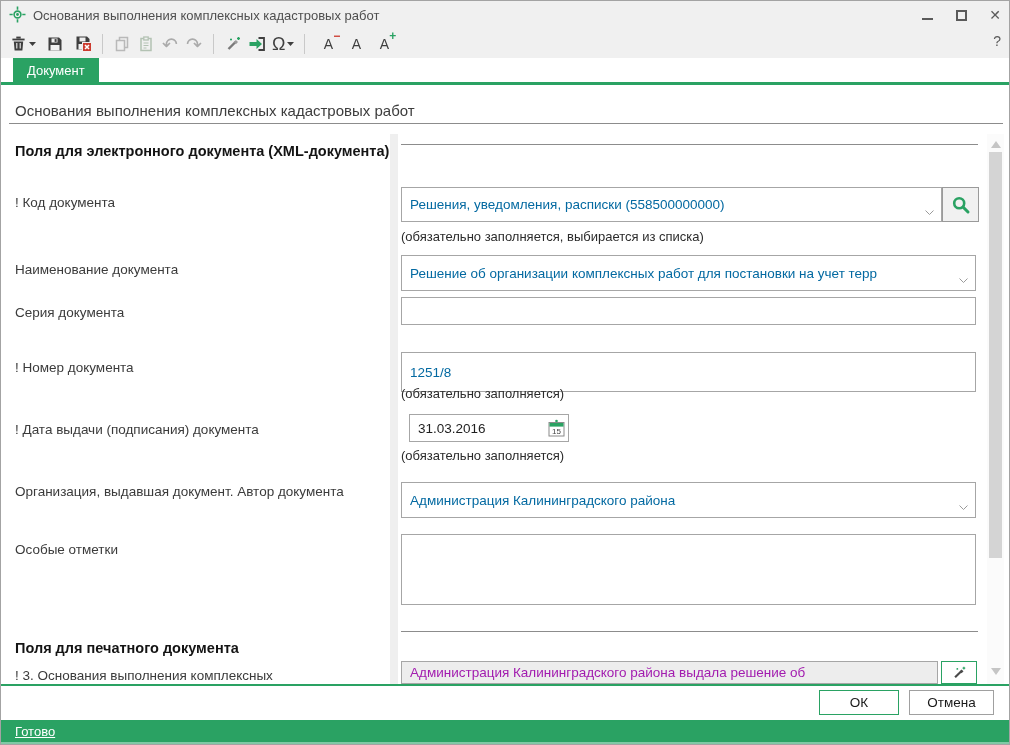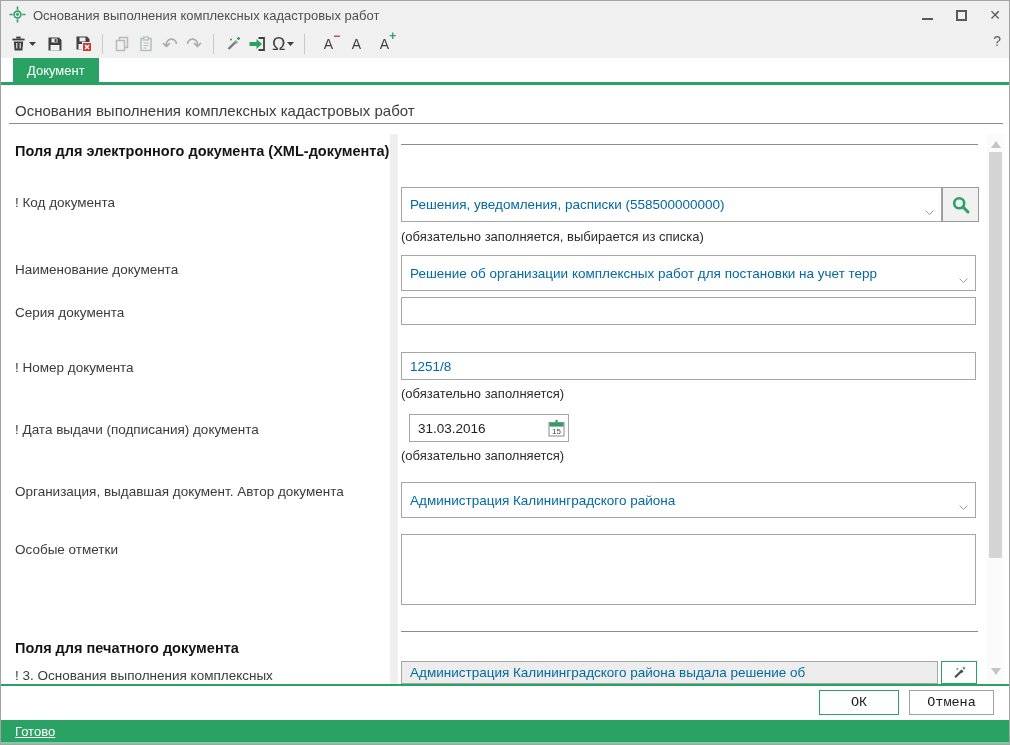--- a/index.html
+++ b/index.html
@@ -44,32 +44,32 @@
   .inp, .combo, .tarea {
     position:absolute; border:1px solid #a6a6a6; background:#ffffff;
     font-size:13.5px; color:#0369a1; font-family:"Liberation Sans","DejaVu Sans",sans-serif;
   }
   .inp { padding:0 8px; }
   .combo { padding:0 22px 0 8px; display:flex; align-items:center; overflow:hidden; white-space:nowrap; }
   .chev { position:absolute; right:7px; top:50%; margin-top:-2px; }
   .sqbtn { position:absolute; display:flex; align-items:center; justify-content:center; background:#f1f1f1; border:1px solid #9a9a9a; }
   .sqbtn.greenborder { border:1px solid #2aa263; background:#ffffff; }
   .splitter { position:absolute; left:389px; top:133px; width:8px; height:550px; background:#efefef; }
-  .grayfield { position:absolute; background:#ededed; border:1px solid #a6a6a6; font-size:13.5px; color:#0369a1; padding:3px 8px; overflow:hidden; white-space:nowrap; }
+  .grayfield { position:absolute; background:#ededed; border:1px solid #a6a6a6; font-size:13.5px; color:#a21caf; padding:3px 8px; overflow:hidden; white-space:nowrap; }
   .datewrap { position:absolute; left:400px; top:413px; width:168px; height:28px;padding-left:8px; }
   .datewrap input { width:100%; height:100%; border:1px solid #a6a6a6; padding:0 28px 0 8px; font-size:13.5px; color:#1f1f1f; font-family:inherit; }
   .calbtn { position:absolute; right:4px; top:5px; width:17px; height:18px; border:none; background:transparent; padding:0; }
   
   .sb-track { position:absolute; left:986px; top:133px; width:17px; height:550px; background:#fbfbfb; }
   .sb-thumb { position:absolute; left:988px; top:151px; width:13px; height:406px; background:#d4d4d4; }
   .sb-up   { position:absolute; left:990px; top:140px; width:0; height:0; border-left:5px solid transparent; border-right:5px solid transparent; border-bottom:7px solid #c5c5c5; }
   .sb-down { position:absolute; left:990px; top:667px; width:0; height:0; border-left:5px solid transparent; border-right:5px solid transparent; border-top:7px solid #c5c5c5; }
   
   .greenline { position:absolute; left:0; top:683px; width:1010px; height:2px; background:#2aa263; }
-  .btn { position:absolute; top:689px; height:25px; background:#ffffff; font-size:13.5px; color:#1a1a1a; font-family:Liberation Mono, monospace; }
+  .btn { position:absolute; top:689px; height:25px; background:#ffffff; font-size:13.5px; color:#1a1a1a; font-family:Liberation Sans, sans-serif; }
   .btn.ok { left:818px; width:80px; border:1px solid #2aa263; }
   .btn.cancel { left:908px; width:85px; border:1px solid #a0a0a0; }
   .statusbar { position:absolute; left:0; top:719px; width:1010px; height:26px; background:#2aa263; border-bottom:4px solid #7fc9a5; color:#ffffff; font-size:13px; display:flex; align-items:center; padding-left:14px;text-decoration:underline; }
   textarea.tarea { resize:none; }
 </style>
 </head>
 <body>
 
 <div class="window">
 
@@ -216,21 +216,21 @@
       <svg width="9" height="5" viewBox="0 0 9 5">
           <path d="M0.5 0.5l4 4 4-4" stroke="#9a9a9a" fill="none"></path>
         </svg>
     </span>
   </div>
 
   <div class="lbl" style="left:14px; top:302px;">Серия документа</div>
   <input class="inp" style="left: 400px; top: 296px; width: 575px; height: 28px;" value="">
 
   <div class="lbl" style="left:14px; top:357px;">! Номер документа</div>
-  <input class="inp" style="left: 400px; top: 351px; width: 575px; height: 28px;" value="1251/8">
+  <input class="inp" style="left: 400px; top: 351px; width: 575px; height: 40px;" value="1251/8">
   <div class="hint" style="left:400px; top:385px;">(обязательно заполняется)</div>
 
   <div class="lbl" style="left:14px; top:419px;">! Дата выдачи (подписания) документа</div>
   <div class="datewrap">
     <input value="31.03.2016" style="">
     <button class="calbtn">
       <svg width="17" height="18" viewBox="0 0 17 18">
         <rect x="1" y="3.5" width="15" height="13.5" fill="#ffffff" stroke="#8a8a8a"></rect>
         <rect x="1.5" y="4" width="14" height="3.6" fill="#2aa263"></rect>
         <circle cx="8.5" cy="2" r="1.3" fill="#2aa263"></circle>

